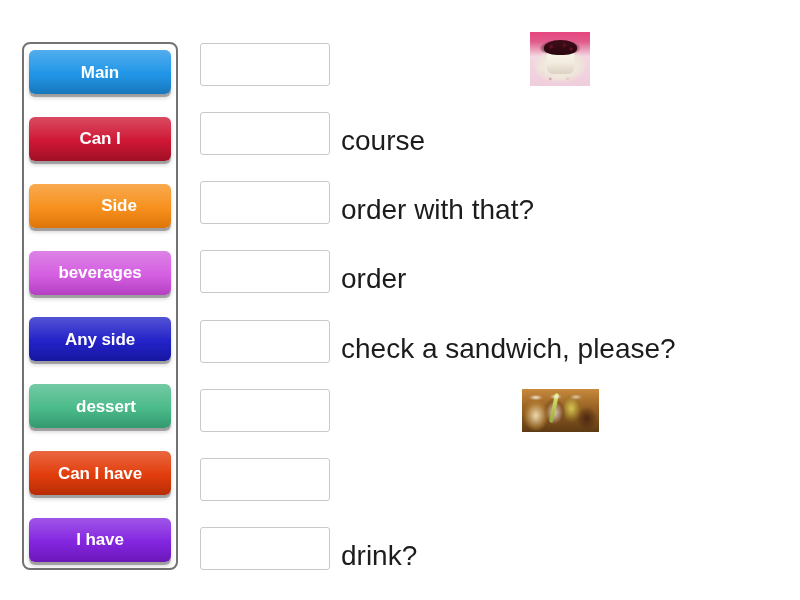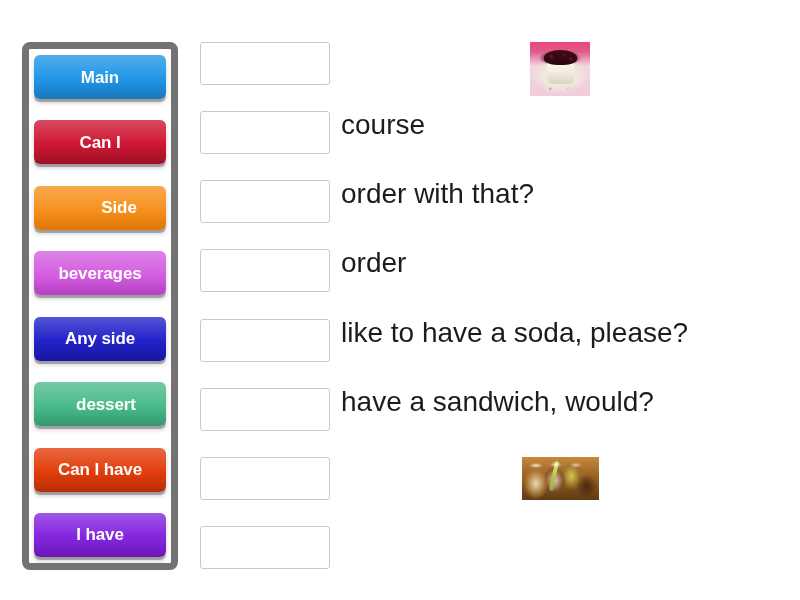--- a/index.html
+++ b/index.html
@@ -21,21 +21,21 @@
     background: #ffffff;
   }
 
   
   #tile-panel {
     position: absolute;
     left: 22px;
     top: 42px;
     width: 156px;
     height: 528px;
-    border: 7px solid #737373;
+    border: 2px solid #737373;
     border-radius: 8px;
     background: #ffffff;
     padding: 6px 5px 6px 5px;
     display: flex;
     flex-direction: column;
     justify-content: space-between;
   }
 
   .tile {
     position: relative;
@@ -73,21 +73,21 @@
     top: 42px;
     width: 590px;
     height: 528px;
     display: flex;
     flex-direction: column;
     justify-content: space-between;
   }
   .row {
     height: 44px;
     display: flex;
-    align-items: flex-start;
+    align-items: flex-end;
   }
   .dropzone {
     width: 130px;
     height: 43px;
     border: 1px solid #c9c9c9;
     border-radius: 3px;
     background: #ffffff;
     flex: 0 0 auto;
   }
   .answer {
@@ -222,30 +222,30 @@
       <div class="row">
         <div class="dropzone"></div>
         <div class="answer">order with that?</div>
       </div>
       <div class="row">
         <div class="dropzone"></div>
         <div class="answer">order</div>
       </div>
       <div class="row">
         <div class="dropzone"></div>
-        <div class="answer">like to have a soda, please?</div>
-      </div>
-      <div class="row">
-        <div class="dropzone"></div>
-        <div class="answer">have a sandwich, would?</div>
+        <div class="answer">check a sandwich, please?</div>
       </div>
       <div class="row">
         <div class="dropzone"></div>
         <div class="answer is-image">
           <div class="thumb drinks"></div>
         </div>
       </div>
       <div class="row">
         <div class="dropzone"></div>
       </div>
+      <div class="row">
+        <div class="dropzone"></div>
+        <div class="answer">drink?</div>
+      </div>
     </div>
 
 </div>
 
 </body></html>

